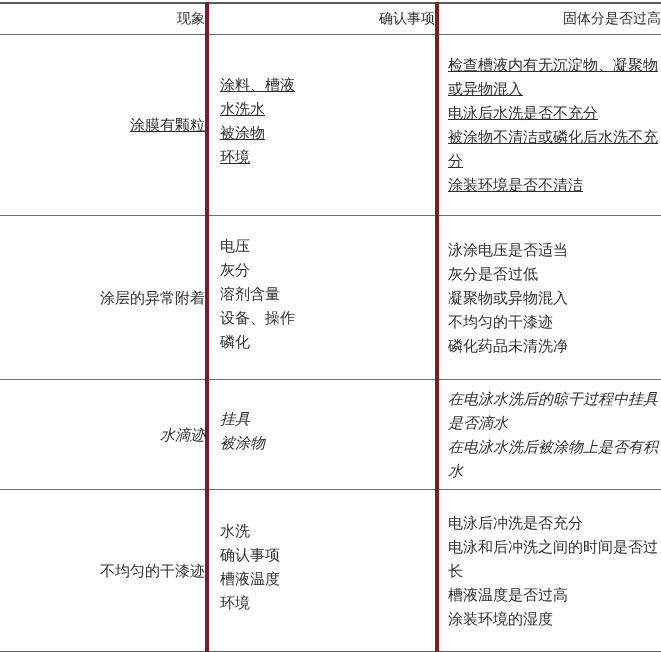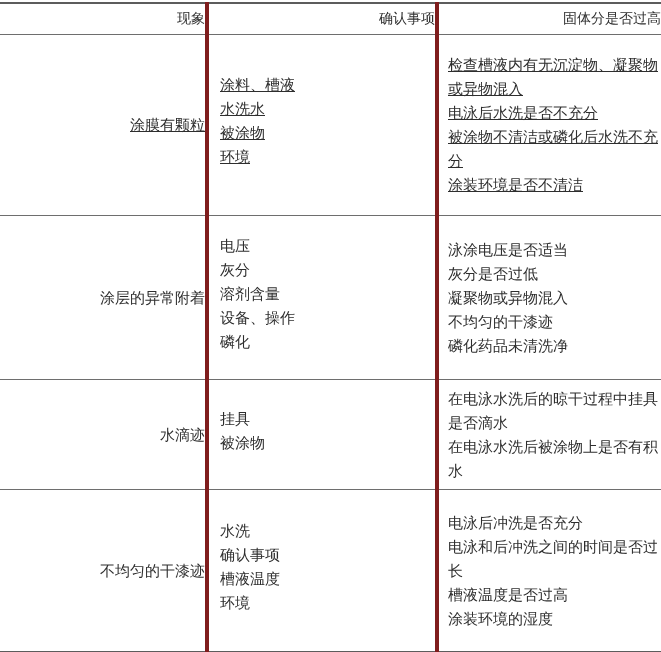--- a/index.html
+++ b/index.html
@@ -64,21 +64,21 @@
   }
   td .line {
     display: block;
   }
   td.checks-cell .line {
     text-align: justify;
   }
   tr.row-1 td { height: 164px; text-decoration: underline; }
   tr.row-2 td { height: 61px; }
   tr.row-3 td { height: 147px; margin-left: 40px; }
-  tr.row-4 td { height: 93px; }
+  tr.row-4 td { height: 93px; font-style: italic; }
   tr.row-5 td { height: 145px; }
 </style>
 </head>
 <body>
 
 <div class="page">
   <table class="check-table">
     <colgroup>
       <col class="c1">
       <col class="c2">

